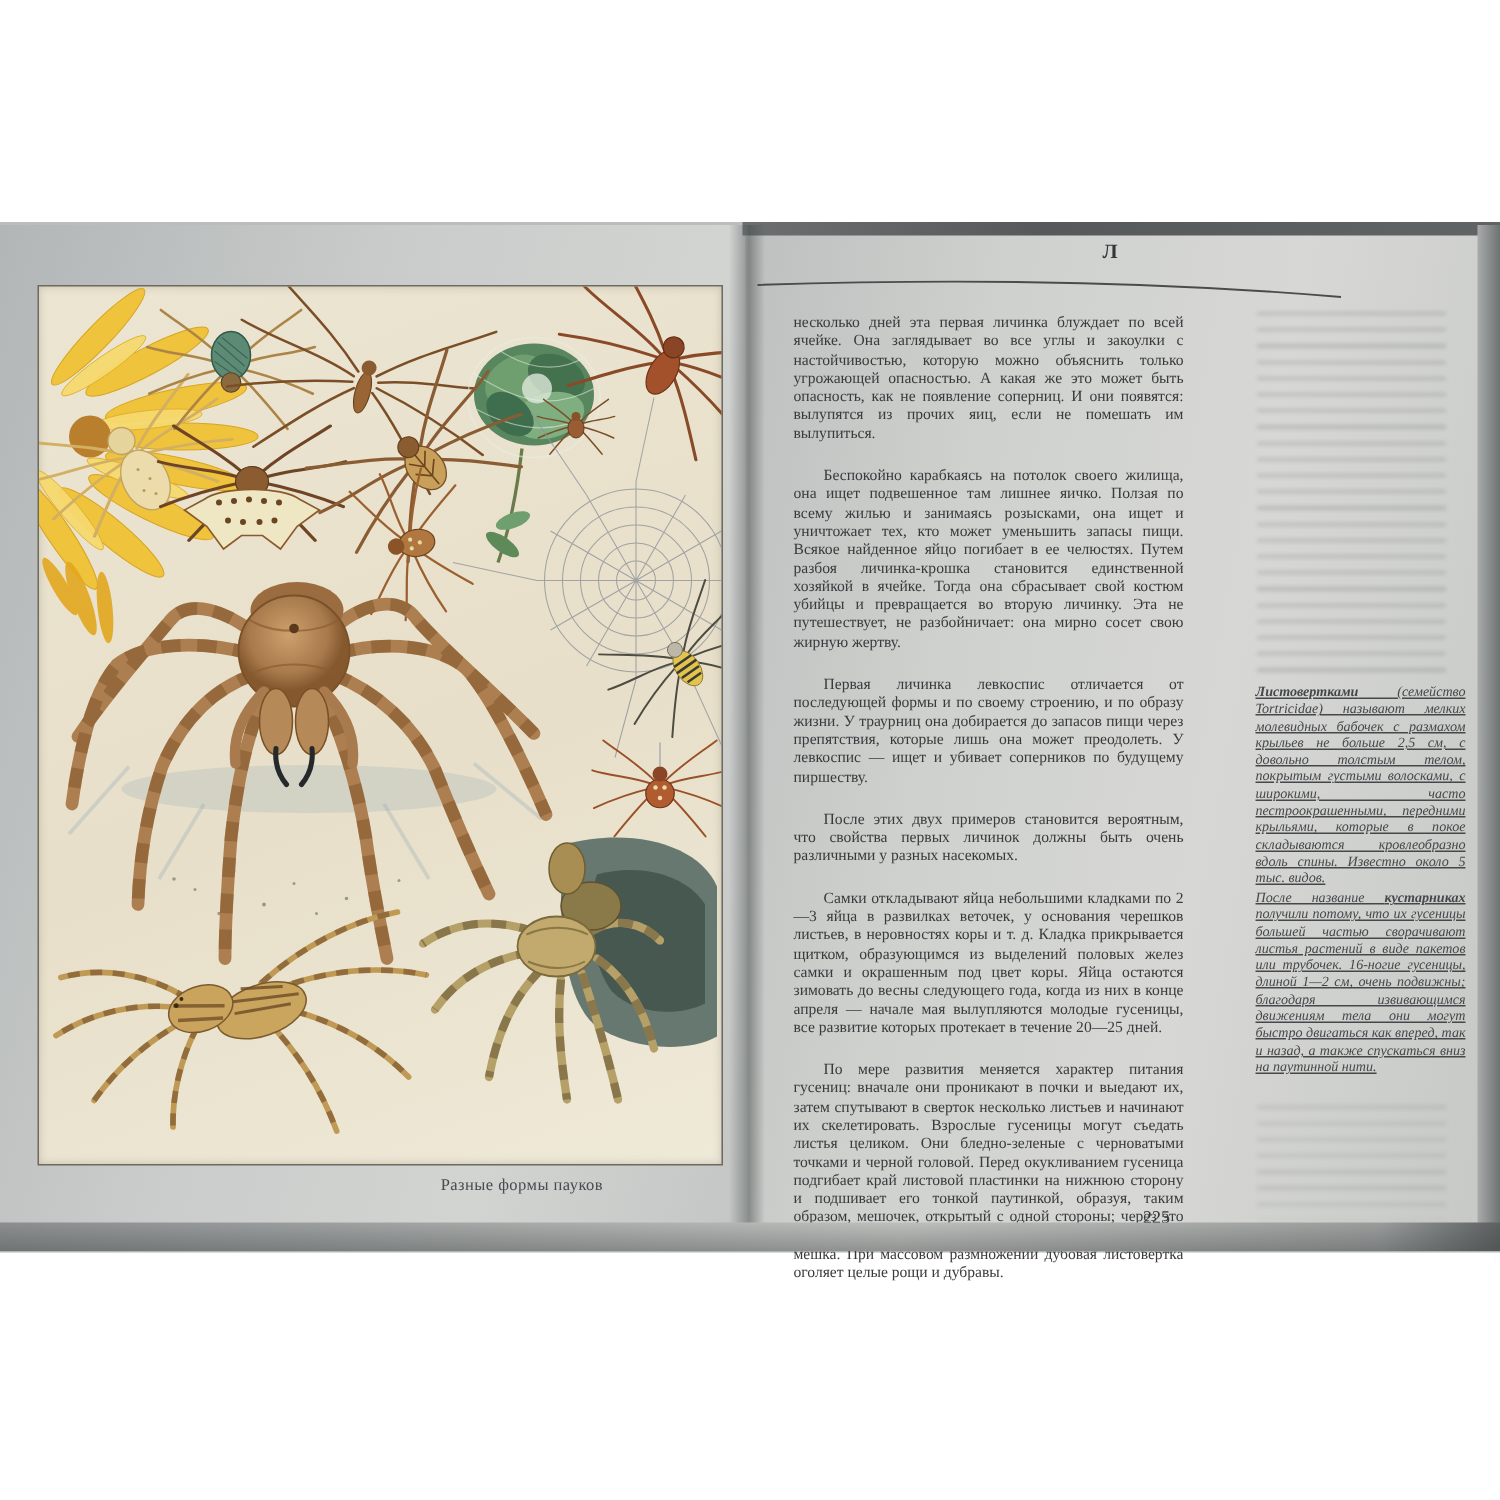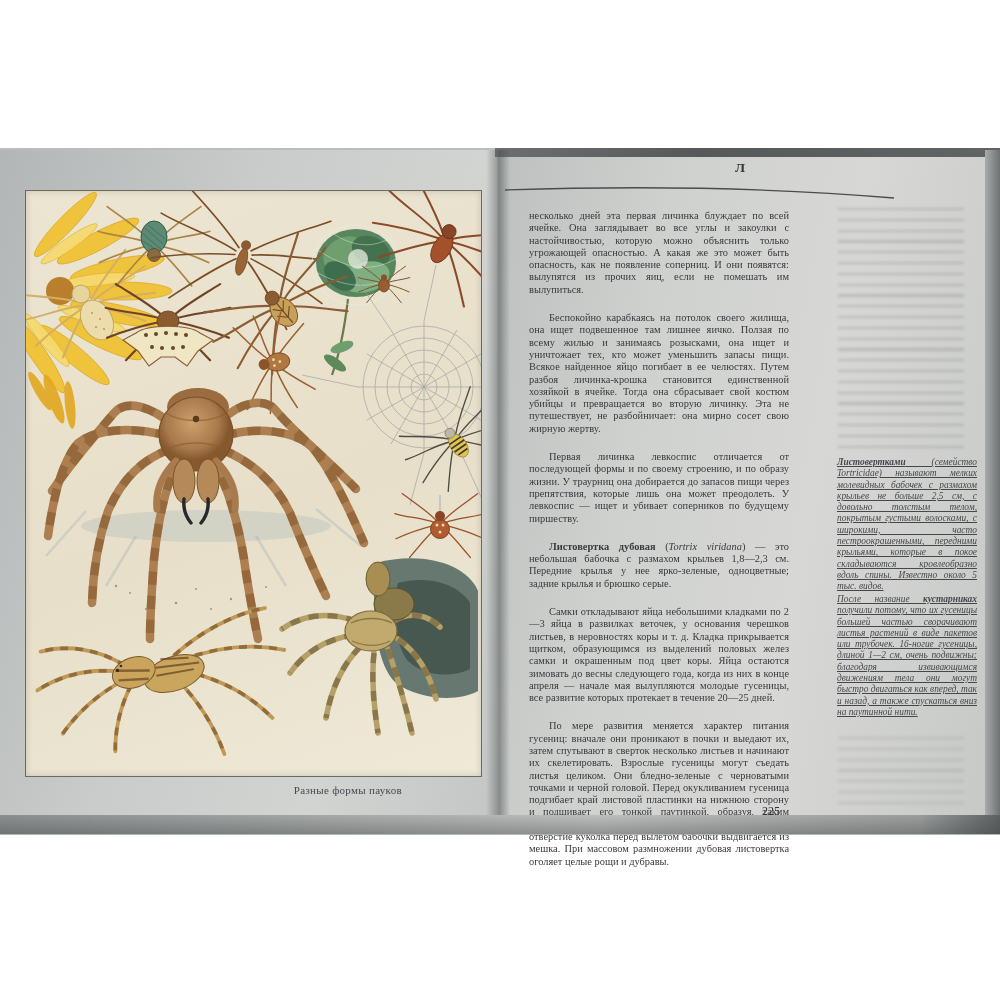--- a/index.html
+++ b/index.html
@@ -348,21 +348,21 @@
     <path d="M1,8 C120,4 260,5 390,16" stroke="#4b4b4d" stroke-width="1.3" fill="none"></path>
   </svg>
 
   <div class="showthrough st-1"></div>
   <div class="showthrough st-2"></div>
 
   <div class="main-text">
       <p class="noindent"><span>несколько дней эта первая личинка блуждает по всей ячейке. Она заглядывает во все углы и закоулки с настойчивостью, которую можно объяснить только угрожающей опасностью. А какая же это может быть опасность, как не появление соперниц. И они появятся: вылупятся из прочих яиц, если не помешать им вылупиться.</span></p>
       <p><span>Беспокойно карабкаясь на потолок своего жилища, она ищет подвешенное там лишнее яичко. Ползая по всему жилью и занимаясь розысками, она ищет и уничтожает тех, кто может уменьшить запасы пищи. Всякое найденное яйцо погибает в ее челюстях. Путем разбоя личинка-крошка становится единственной хозяйкой в ячейке. Тогда она сбрасывает свой костюм убийцы и превращается во вторую личинку. Эта не путешествует, не разбойничает: она мирно сосет свою жирную жертву.</span></p>
       <p><span>Первая личинка левкоспис отличается от последующей формы и по своему строению, и по образу жизни. У траурниц она добирается до запасов пищи через препятствия, которые лишь она может преодолеть. У левкоспис — ищет и убивает соперников по будущему пиршеству.</span></p>
-      <p class="section"><span class="b">Листовертка дубовая</span><span> (</span><span class="i">Tortrix viridana</span><span>) — это небольшая бабочка с размахом крыльев 1,8—2,3 см. Передние крылья у нее ярко-зеленые, одноцветные; задние крылья и брюшко серые.</span></p>
+      <p><span>После этих двух примеров становится вероятным, что свойства первых личинок должны быть очень различными у разных насекомых.</span></p>
       <p><span>Самки откладывают яйца небольшими кладками по 2—3 яйца в развилках веточек, у основания черешков листьев, в неровностях коры и т. д. Кладка прикрывается щитком, образующимся из выделений половых желез самки и окрашенным под цвет коры. Яйца остаются зимовать до весны следующего года, когда из них в конце апреля — начале мая вылупляются молодые гусеницы, все развитие которых протекает в течение 20—25 дней.</span></p>
       <p><span>По мере развития меняется характер питания гусениц: вначале они проникают в почки и выедают их, затем спутывают в сверток несколько листьев и начинают их скелетировать. Взрослые гусеницы могут съедать листья целиком. Они бледно-зеленые с черноватыми точками и черной головой. Перед окукливанием гусеница подгибает край листовой пластинки на нижнюю сторону и подшивает его тонкой паутинкой, образуя, таким образом, мешочек, открытый с одной стороны; через это отверстие куколка перед вылетом бабочки выдвигается из мешка. При массовом размножении дубовая листовертка оголяет целые рощи и дубравы.</span></p>
     </div>
 
   <div class="margin-note note-1">
       <p><span class="b">Листовертками</span><span> (семейство Tortricidae) называют мелких молевидных бабочек с размахом крыльев не больше 2,5 см, с довольно толстым телом, покрытым густыми волосками, с широкими, часто пестроокрашенными, передними крыльями, которые в покое складываются кровлеобразно вдоль спины. Известно около 5 тыс. видов.</span></p>
     </div>
   <div class="margin-note note-2">
       <p><span>После название </span><span class="b">кустарниках</span><span> получили потому, что их гусеницы большей частью сворачивают листья растений в виде пакетов или трубочек. 16-ногие гусеницы, длиной 1—2 см, очень подвижны; благодаря извивающимся движениям тела они могут быстро двигаться как вперед, так и назад, а также спускаться вниз на паутинной нити.</span></p>
     </div>

